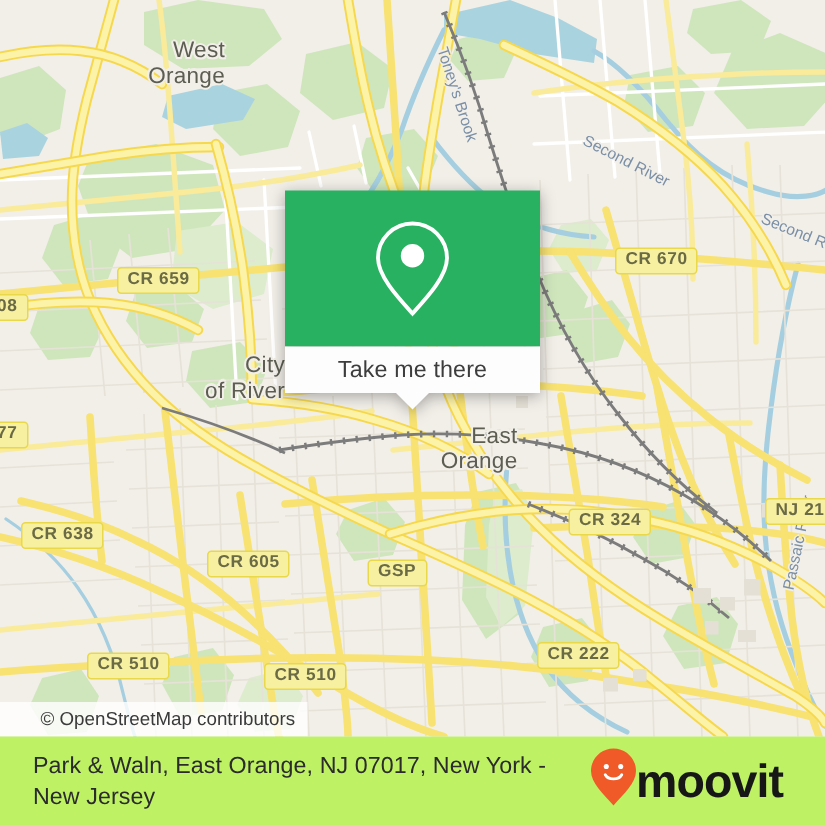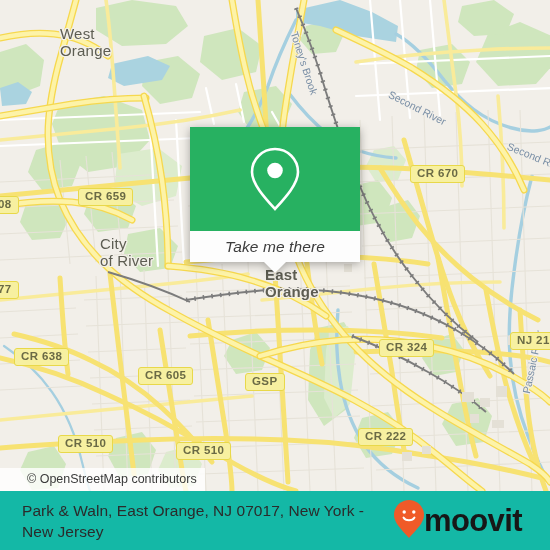--- a/index.html
+++ b/index.html
@@ -15,21 +15,21 @@
     position:absolute; left:0; top:0; width:550px; height:491px;
     background:#f2efe9; overflow:hidden;
   }
   #map-svg{ position:absolute; left:0; top:0; }
 
   .place-label{
     position:absolute;
     color:#5d5d52;
     font-size:15px;
     font-weight:400;
-    text-align:left;
+    text-align:right;
     line-height:17px;
     letter-spacing:.2px;
     text-shadow:
       1.4px 0 0 #f2efe9, -1.4px 0 0 #f2efe9,
       0 1.4px 0 #f2efe9, 0 -1.4px 0 #f2efe9,
       1px 1px 0 #f2efe9, -1px -1px 0 #f2efe9,
       1px -1px 0 #f2efe9, -1px 1px 0 #f2efe9;
     white-space:pre;
     pointer-events:none;
   }
@@ -70,21 +70,20 @@
     line-height:15px;
     white-space:nowrap;
   }
 
   
   #popup{
     position:absolute;
     left:190px; top:127px;
     width:170px;
     filter:drop-shadow(0 2px 5px rgba(0,0,0,.32));
-    font-style:italic;
   }
   #popup-green{
     height:104px;
     background:#27b161;
     display:flex; align-items:center; justify-content:center;
   }
   #popup-pin svg{ display:block; }
   #popup-foot{
     background:#fdfdfd;
     height:31px;
@@ -101,21 +100,21 @@
     width:0; height:0;
     border-left:11px solid transparent;
     border-right:11px solid transparent;
     border-top:11px solid #fdfdfd;
   }
 
   
   #bottom-bar{
     position:absolute; left:0; top:491px;
     width:550px; height:59px;
-    background:#14b8a6;
+    background:#bef264;
     display:flex; align-items:center;
   }
   #bottom-title{
     flex:1;
     color:#2b2b2b;
     font-size:15.5px;
     line-height:21px;
     padding-left:22px;
     padding-right:6px;
     letter-spacing:.05px;
@@ -321,30 +320,30 @@
       <rect x="402" y="452" width="10" height="9"></rect>
       <rect x="422" y="446" width="9" height="8"></rect>
       <rect x="508" y="336" width="10" height="9"></rect>
     </g>
   </svg>
 
   <div class="place-label" style="left:60px; top:25px; width:90px;">West
 Orange</div>
   <div class="place-label" style="left:100px; top:235px; width:90px;">City
 of River</div>
-  <div class="place-label" style="left:265px; top:266px; width:80px;font-weight:bold;">East
+  <div class="place-label" style="left:265px; top:282px; width:80px;">East
 Orange</div>
 
   <div class="water-label" style="left:300px; top:30px; transform:rotate(72deg); transform-origin:left top;">Toney's Brook</div>
   <div class="water-label" style="left:392px; top:88px; transform:rotate(27deg); transform-origin:left top;">Second River</div>
   <div class="water-label" style="left:510px; top:140px; transform:rotate(22deg); transform-origin:left top;">Second River</div>
   <div class="water-label" style="left:520px; top:392px; transform:rotate(-78deg); transform-origin:left top;">Passaic River</div>
 
   <div class="shield" style="left:410px; top:165px;">CR 670</div>
-  <div class="shield" style="left:78px; top:188px;text-align:center;">CR 659</div>
+  <div class="shield" style="left:78px; top:178px;text-align:center;">CR 659</div>
   <div class="shield" style="left:-9px; top:196px;">08</div>
   <div class="shield" style="left:-9px; top:281px;">77</div>
   <div class="shield" style="left:14px; top:348px;">CR 638</div>
   <div class="shield" style="left:138px; top:367px;text-align:right;">CR 605</div>
   <div class="shield" style="left:245px; top:373px;">GSP</div>
   <div class="shield" style="left:58px; top:435px;">CR 510</div>
   <div class="shield" style="left:176px; top:442px;">CR 510</div>
   <div class="shield" style="left:379px; top:339px;">CR 324</div>
   <div class="shield" style="left:358px; top:428px;">CR 222</div>
   <div class="shield" style="left:510px; top:332px;">NJ 21</div>

